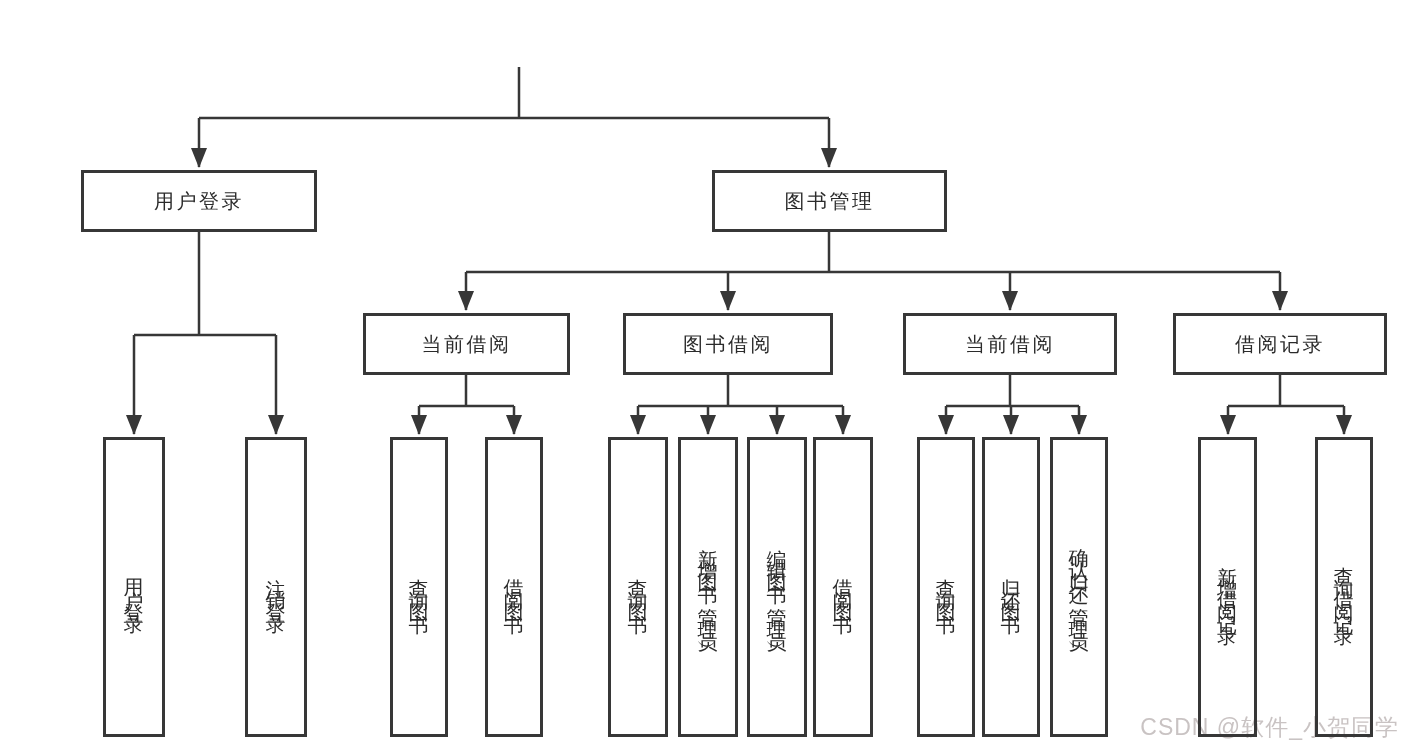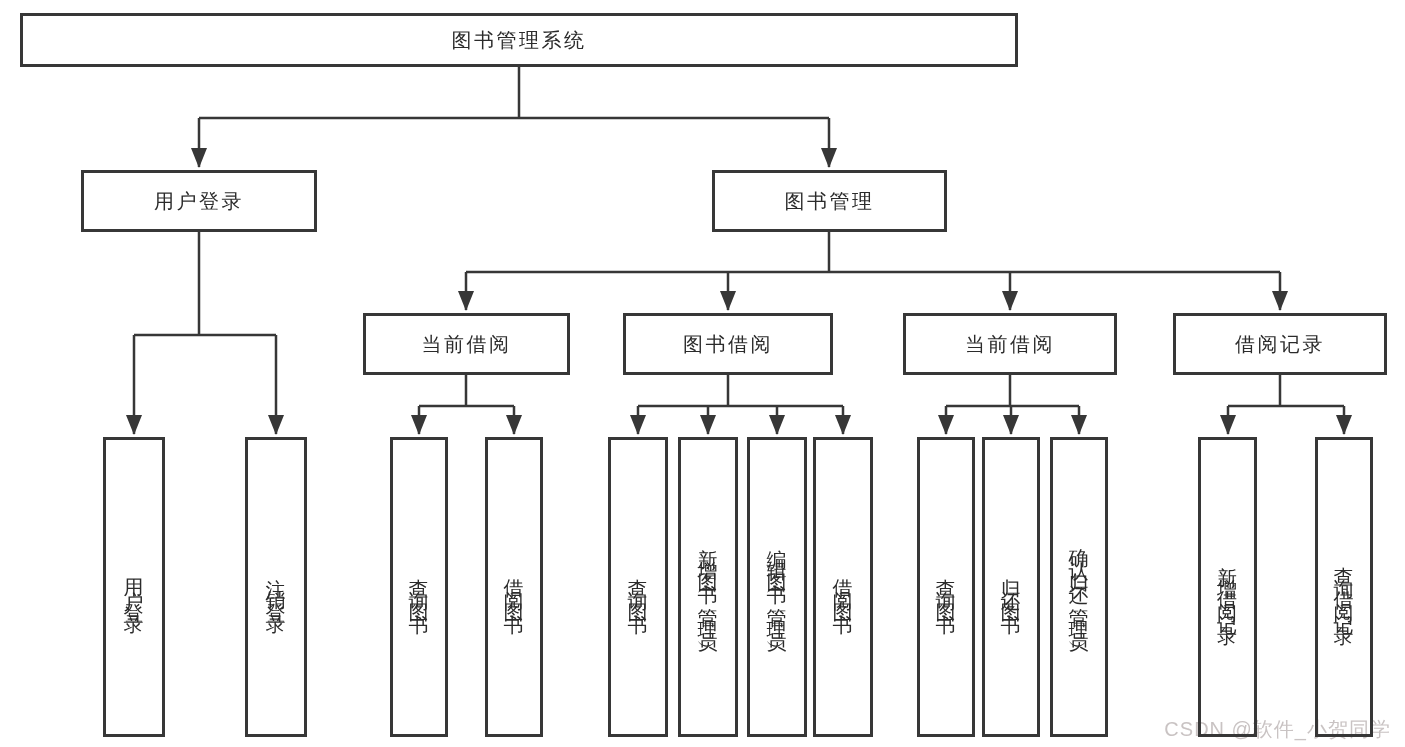--- a/index.html
+++ b/index.html
@@ -31,22 +31,22 @@
     text-align:center;
     z-index:2;
   }
   .node.v span{
     writing-mode:vertical-rl;
     letter-spacing:12px;
     line-height:1;
   }
   #watermark{
     position:absolute;
-    right:14px;bottom:4px;
-    font-size:20px;
+    right:6px;bottom:4px;
+    font-size:23px;
     letter-spacing:1px;
     color:var(--wm);
     z-index:3;
     mix-blend-mode:darken;
     white-space:nowrap;
   }
 </style>
 </head>
 <body>
 
@@ -82,23 +82,20 @@
     <line class="wire" marker-end="url(#arrow)" x1="708" y1="406" x2="708" y2="434"></line>
     <line class="wire" marker-end="url(#arrow)" x1="777" y1="406" x2="777" y2="434"></line>
     <line class="wire" marker-end="url(#arrow)" x1="843" y1="406" x2="843" y2="434"></line>
     <line class="wire" marker-end="url(#arrow)" x1="946" y1="406" x2="946" y2="434"></line>
     <line class="wire" marker-end="url(#arrow)" x1="1011" y1="406" x2="1011" y2="434"></line>
     <line class="wire" marker-end="url(#arrow)" x1="1079" y1="406" x2="1079" y2="434"></line>
     <line class="wire" marker-end="url(#arrow)" x1="1228" y1="406" x2="1228" y2="434"></line>
     <line class="wire" marker-end="url(#arrow)" x1="1344" y1="406" x2="1344" y2="434"></line>
   </svg>
 
-  <div class="node" style="left:20px;top:13px;width:998px;height:54px;">
-    <span>图书管理系统</span>
-  </div>
 
   <div class="node" style="left:81px;top:170px;width:236px;height:62px;">
     <span>用户登录</span>
   </div>
   <div class="node" style="left:712px;top:170px;width:235px;height:62px;">
     <span>图书管理</span>
   </div>
 
   <div class="node" style="left:363px;top:313px;width:207px;height:62px;">
     <span>当前借阅</span>

